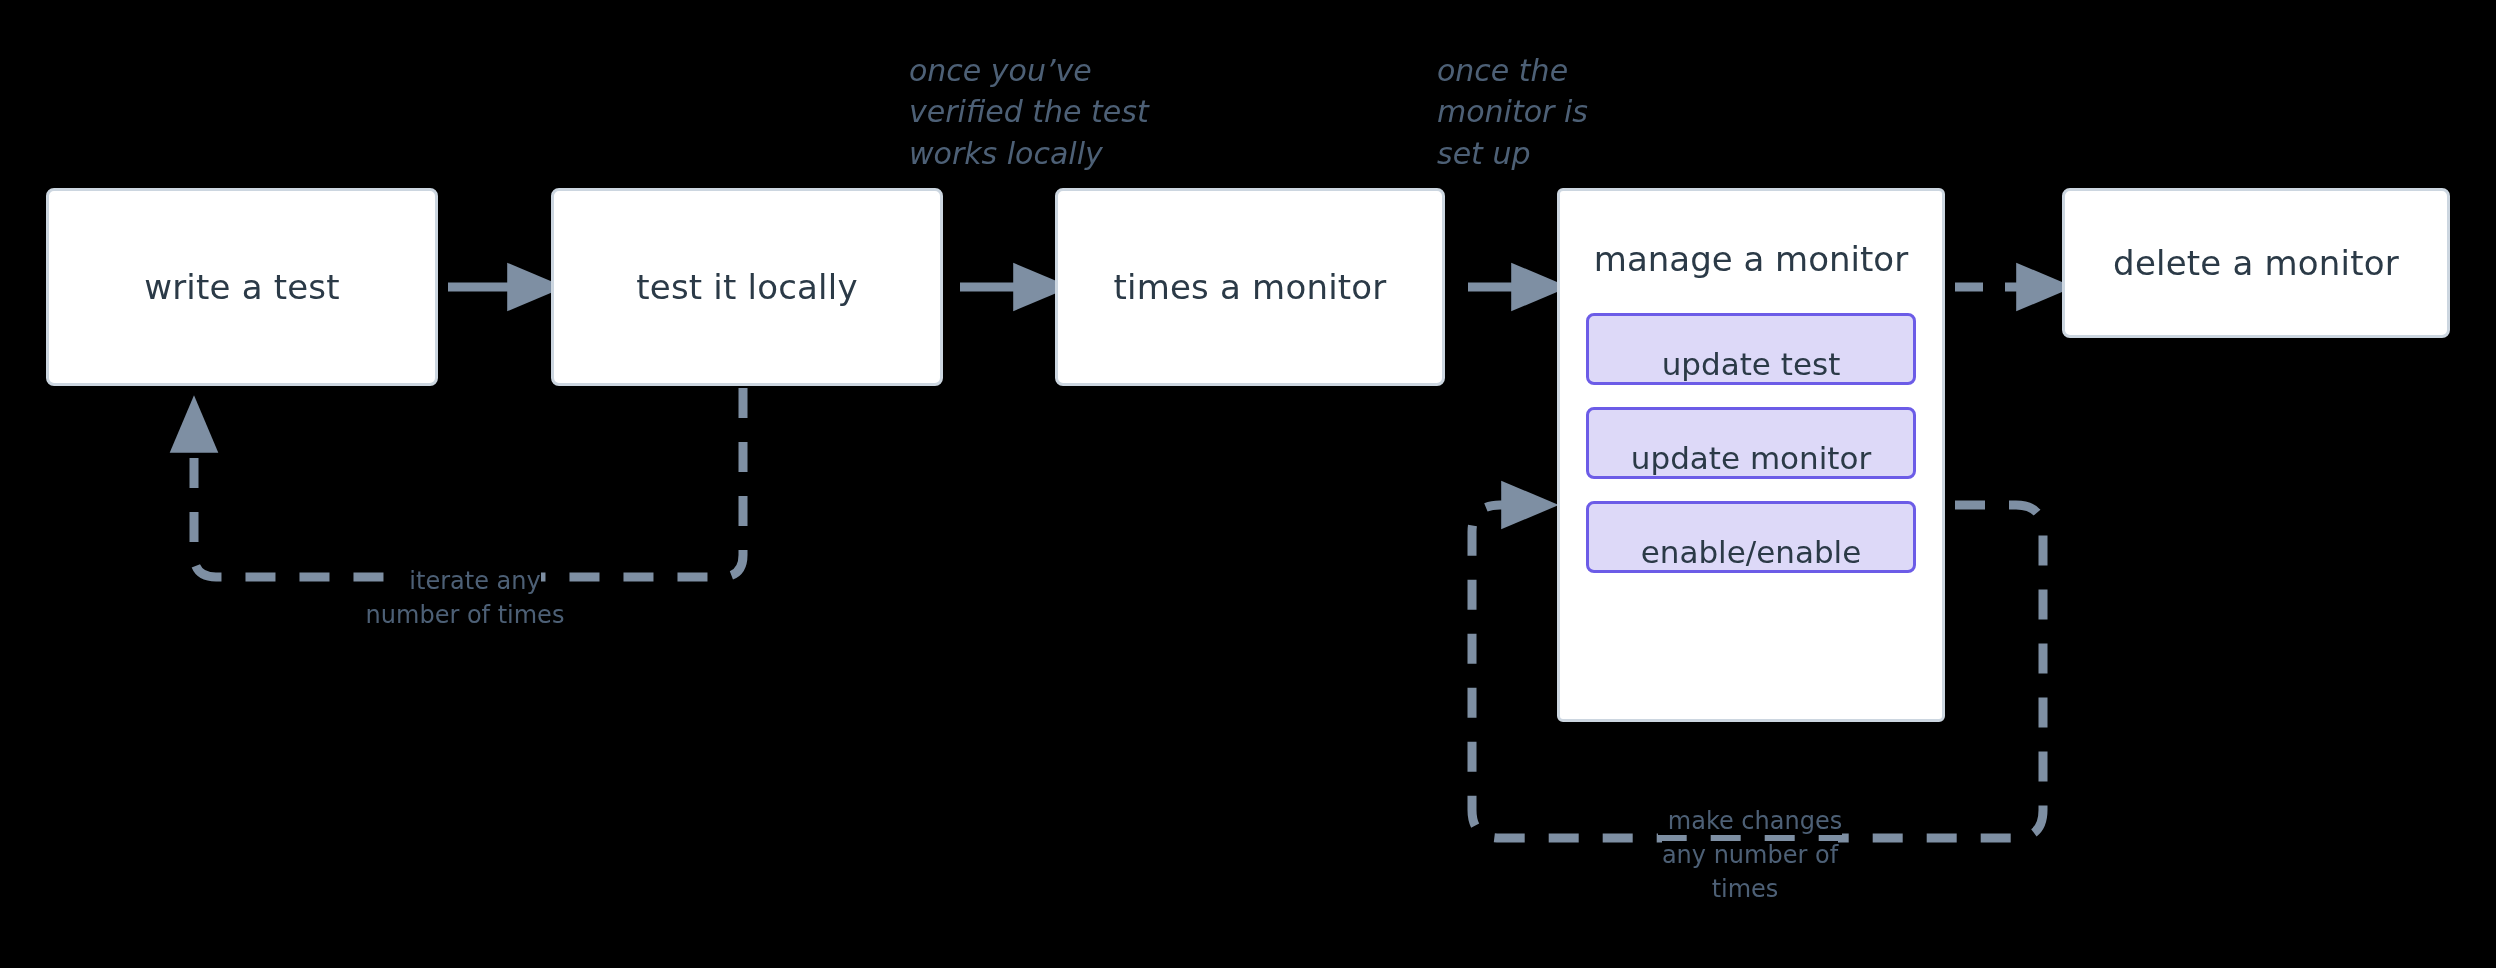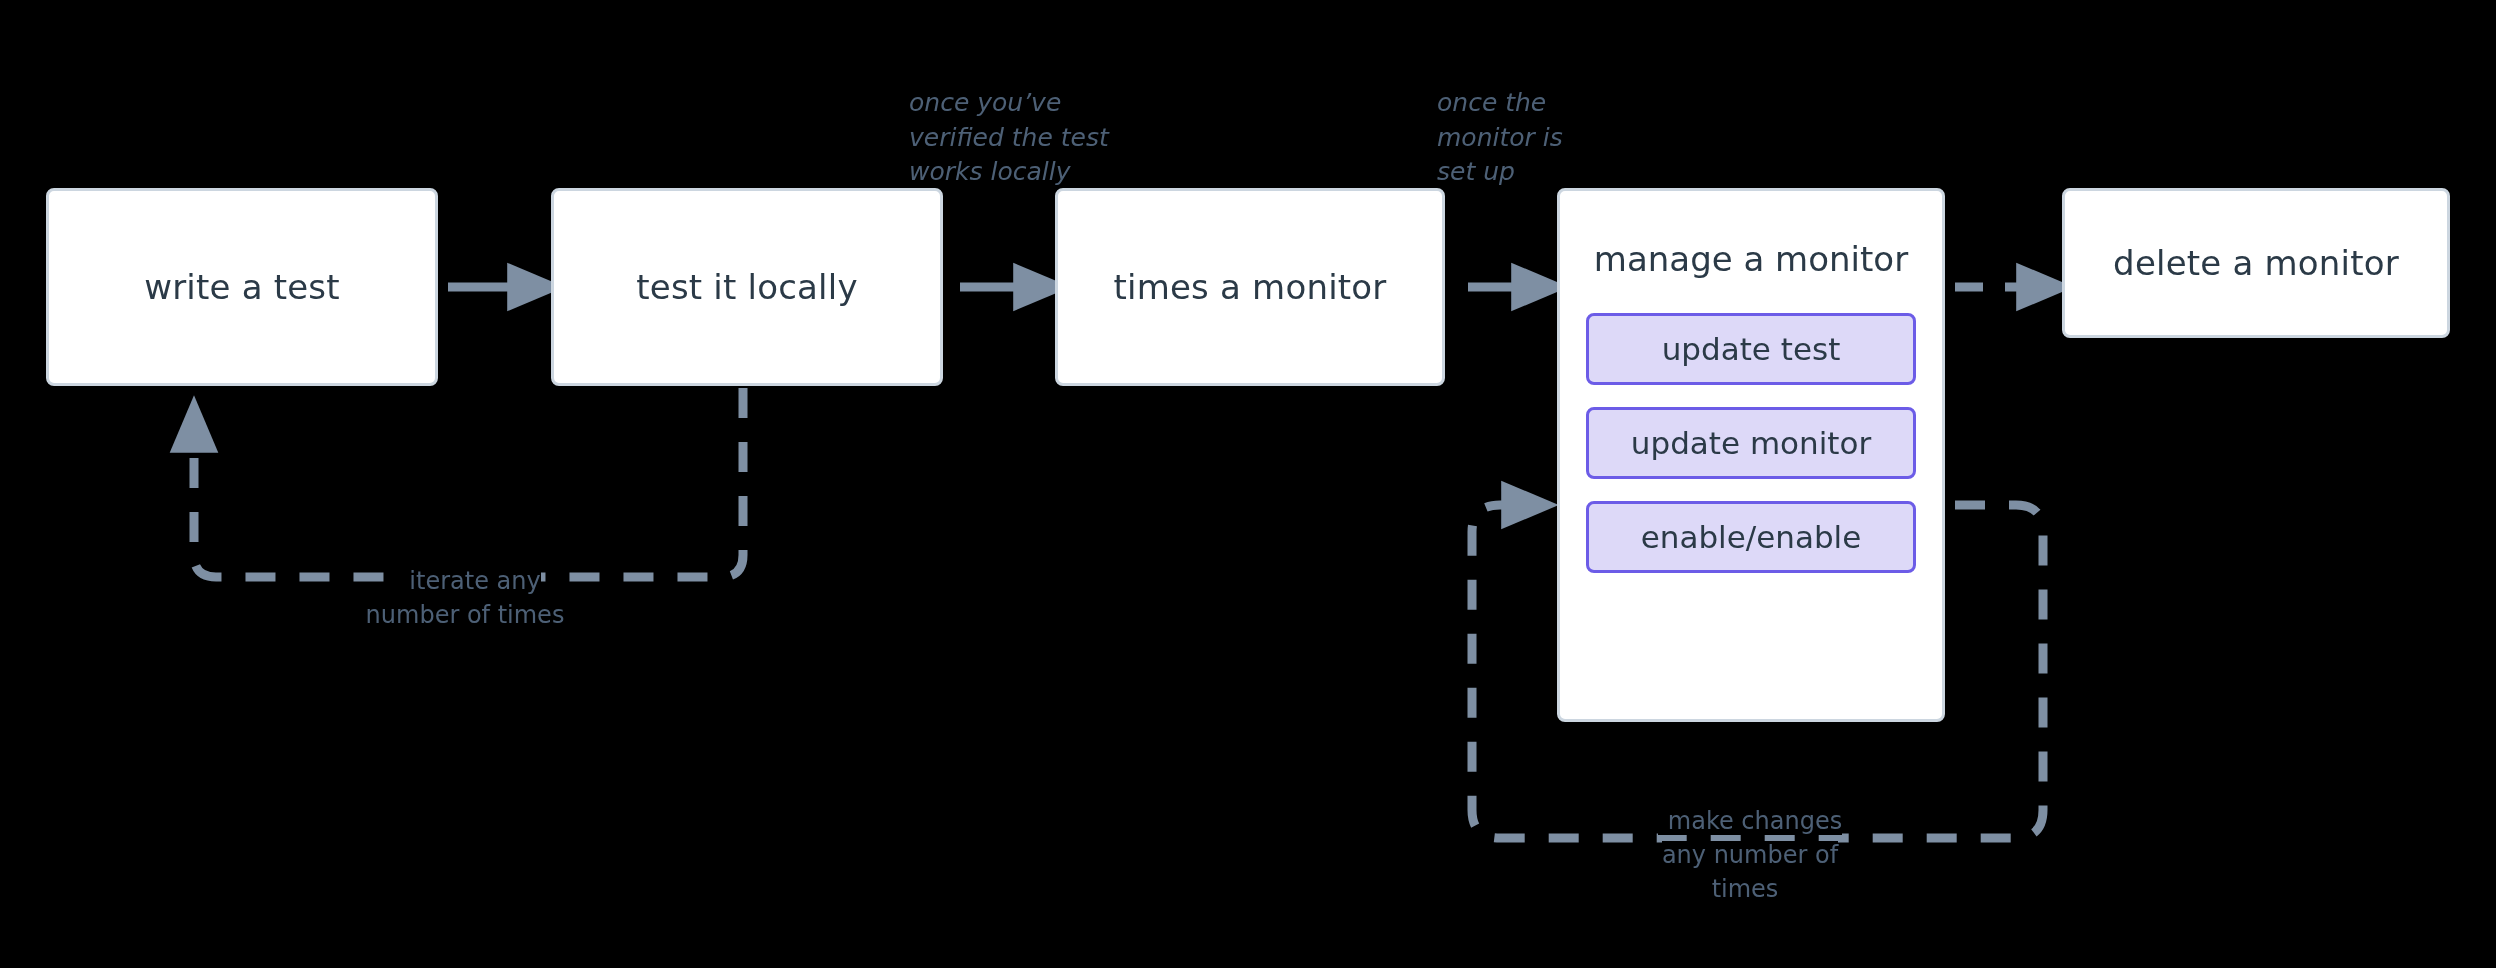--- a/index.html
+++ b/index.html
@@ -35,20 +35,21 @@
   .node-label {
     font-size: 34px;
     color: #2b3a47;
     letter-spacing: 0.2px;
     text-align: left;
     line-height: 1.2;
   }
   #node-manage {
     display: block;
     padding: 0;
+    border-radius: 6px;
   }
   #manage-title {
     margin-top: 48px;
     text-align: center;
     font-size: 34px;
     color: #2b3a47;
   }
   .sub-list {
     margin-top: 34px;
     padding: 0 26px 26px 26px;
@@ -56,35 +57,34 @@
     flex-direction: column;
     gap: 22px;
   }
   .sub-node {
     box-sizing: border-box;
     height: 72px;
     background: #ddd9f8;
     border: 3px solid #6c5ce7;
     border-radius: 8px;
     display: flex;
-    align-items: center;
+    align-items: flex-end;
     justify-content: center;
   }
   .sub-label {
     font-size: 31px;
     color: #2b3a47;
   }
   .annot {
     position: absolute;
     font-style: italic;
-    font-size: 25px;
+    font-size: 30px;
     line-height: 1.38;
     color: #4d6076;
     white-space: pre-line;
-    margin-top: 36px;
   }
   .loop-label {
     position: absolute;
     font-size: 24px;
     line-height: 1.42;
     color: #4d6076;
     text-align: center;
     white-space: pre-line;
   }
   .loop-label-bg {

